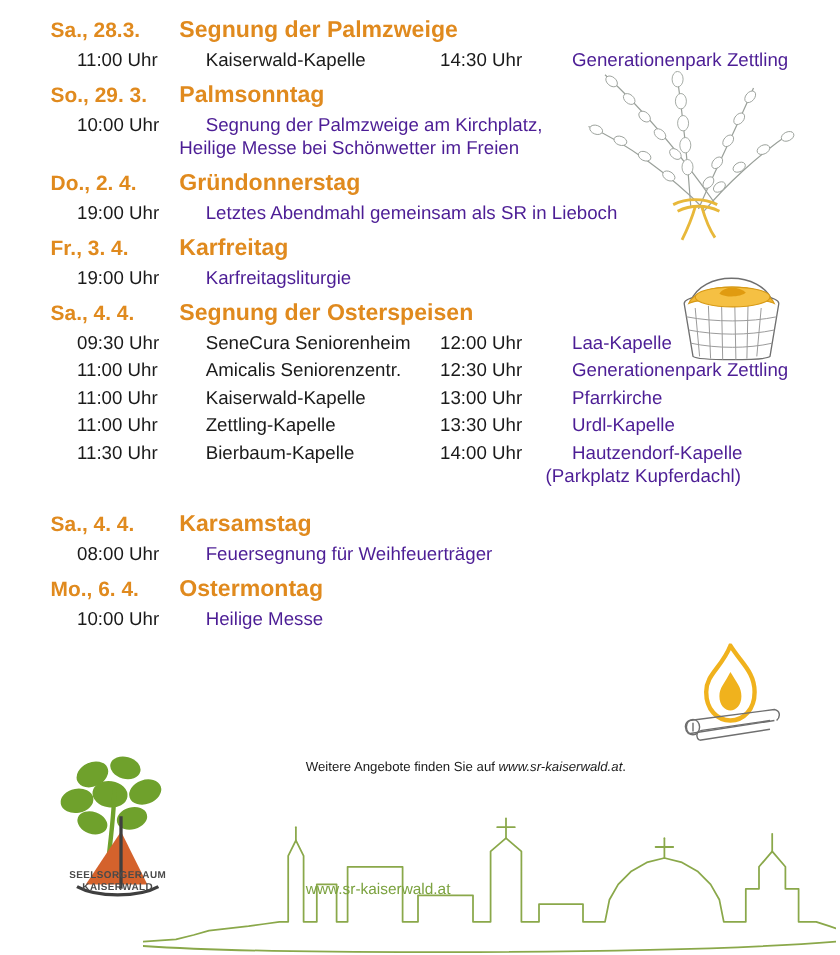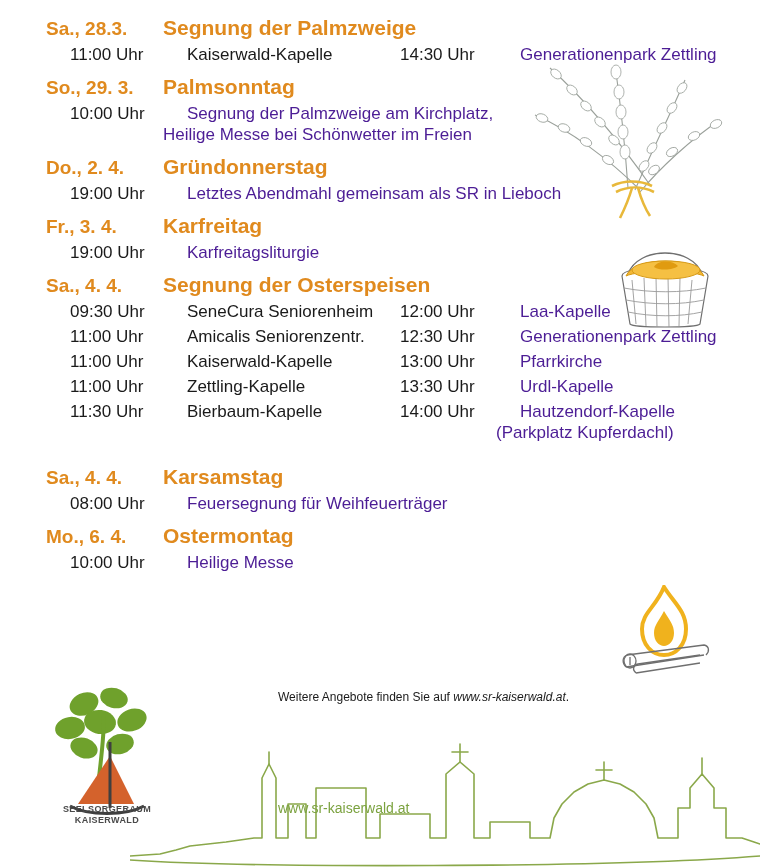--- a/index.html
+++ b/index.html
@@ -123,21 +123,21 @@
   .logo {
     position: absolute;
     left: 48px;
     top: 22px;
     width: 118px;
     height: 140px;
   }
   .logo-caption {
     position: absolute;
     left: 48px;
-    top: 144px;
+    top: 130px;
     width: 118px;
     text-align: center;
     font-size: 9px;
     font-weight: bold;
     color: #4a4a4a;
     line-height: 1.25;
     letter-spacing: 0.4px;
   }
   .footer-text {
     position: absolute;

